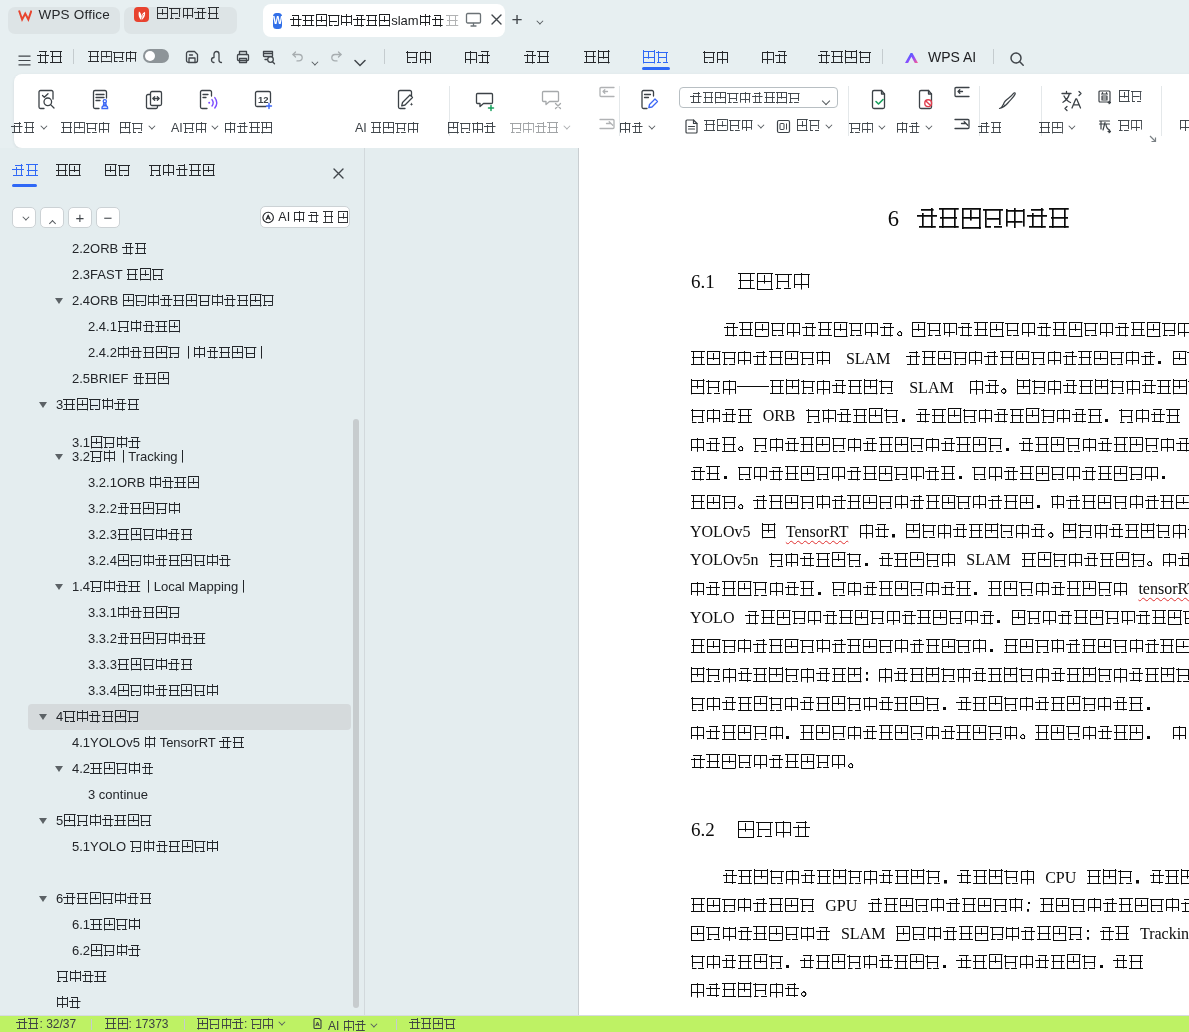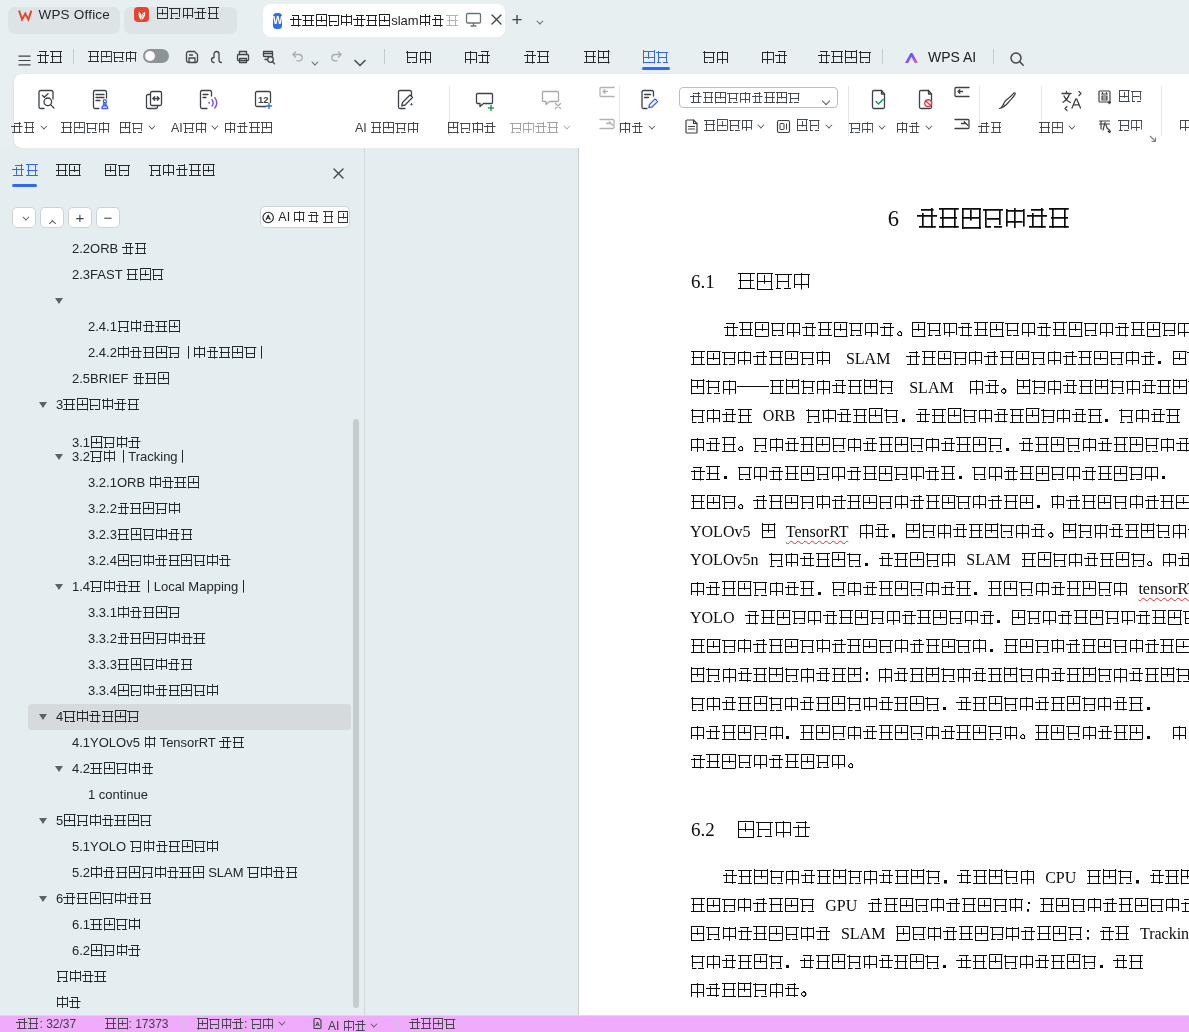--- a/index.html
+++ b/index.html
@@ -67,21 +67,21 @@
 .page{position:absolute;left:578px;top:0;width:800px;height:867px;background:#fff;border-left:1px solid #c9ced1}
 .dl{position:absolute;height:28px;line-height:28px;font-family:"Liberation Serif",serif;font-size:16px;color:#0b0b0b;white-space:nowrap}
 .dl .en{margin:0 6px}
 .dl .enw{margin:0 11px}
 .dl .en:first-child{margin-left:0}
 .h1{position:absolute;left:0;top:56px;width:800px;text-align:center;font-family:"Liberation Serif",serif;font-size:22.5px;color:#0b0b0b;height:29px;line-height:29px}
 .h2{position:absolute;font-family:"Liberation Serif",serif;font-size:19px;color:#0b0b0b;height:26px;line-height:26px}
 .wavy{text-decoration:underline;text-decoration-style:wavy;text-decoration-color:#e03030;text-decoration-thickness:1px;text-underline-offset:3px}
 .sp12{display:inline-block;width:12px}
 
-.sbar{position:absolute;left:0;top:1015px;width:100%;height:17px;background:#f0abfc;border-top:1px solid #d6dcdf;font-size:12px;color:#3c4043}
+.sbar{position:absolute;left:0;top:1015px;width:100%;height:17px;background:#bef264;border-top:1px solid #d6dcdf;font-size:12px;color:#3c4043}
 .si{position:absolute;top:1px;height:15px;line-height:15px;white-space:nowrap}
 .sdiv{position:absolute;top:3px;width:1px;height:11px;background:#c5cccf}
 </style></head>
 <body>
 <div class="tbar">
   <div class="tab" style="left:8px;width:112px">
       <svg class="" width="21" height="16" viewBox="0 0 21 16" fill="none">
         <path d="M1.5 1.5 6 14.5 10.5 6 15 14.5 19.5 1.5" stroke="#e8442e" stroke-width="2.9" fill="none" stroke-linejoin="miter"></path>
       </svg>
       <span style="margin-left:6px;font-size:13.5px;letter-spacing:.2px">WPS Office</span>
@@ -416,20 +416,21 @@
         <span class="en">AI</span>
         <i class="k k2"></i>
         <i class="k k4"></i>
         <i class="k k1"></i>
         <i class="k k3"></i>
       </div>
     <div class="hl"></div>
 <div class="tr" style="left:72px;top:88px"><span class="en">2.2</span><span class="en">ORB </span><i class="k k4"></i><i class="k k1"></i></div>
 <div class="tr" style="left:72px;top:114px"><span class="en">2.3</span><span class="en">FAST </span><i class="k k1"></i><i class="k k3"></i><i class="k k5"></i></div>
 <span class="tri" style="left:55px;top:150px"></span>
+      <div class="tr" style="left:72px;top:140px"><span class="en">2.4</span><span class="en">ORB </span><i class="k k3"></i><i class="k k5"></i><i class="k k2"></i><i class="k k4"></i><i class="k k1"></i><i class="k k3"></i><i class="k k5"></i><i class="k k2"></i><i class="k k4"></i><i class="k k1"></i><i class="k k3"></i><i class="k k5"></i></div>
 <div class="tr" style="left:88px;top:166px"><span class="en">2.4.1</span><i class="k k5"></i><i class="k k2"></i><i class="k k4"></i><i class="k k1"></i><i class="k k3"></i></div>
 <div class="tr" style="left:88px;top:192px"><span class="en">2.4.2</span><i class="k k2"></i><i class="k k4"></i><i class="k k1"></i><i class="k k3"></i><i class="k k5"></i><i class="q pl"></i><i class="k k2"></i><i class="k k4"></i><i class="k k1"></i><i class="k k3"></i><i class="k k5"></i><i class="q pr"></i></div>
 <div class="tr" style="left:72px;top:218px"><span class="en">2.5</span><span class="en">BRIEF </span><i class="k k4"></i><i class="k k1"></i><i class="k k3"></i></div>
 <span class="tri" style="left:39px;top:254px"></span>
       <div class="tr" style="left:56px;top:244px"><span class="en">3</span><i class="k k1"></i><i class="k k3"></i><i class="k k5"></i><i class="k k2"></i><i class="k k4"></i><i class="k k1"></i></div>
 <div class="tr" style="left:72px;top:282px"><span class="en">3.1</span><i class="k k3"></i><i class="k k5"></i><i class="k k2"></i><i class="k k4"></i></div>
 <span class="tri" style="left:55px;top:306px"></span>
       <div class="tr" style="left:72px;top:296px"><span class="en">3.2</span><i class="k k5"></i><i class="k k2"></i><i class="q pl"></i><span class="en">Tracking</span><i class="q pr"></i></div>
 <div class="tr" style="left:88px;top:322px"><span class="en">3.2.1</span><span class="en">ORB </span><i class="k k2"></i><i class="k k4"></i><i class="k k1"></i><i class="k k3"></i></div>
 <div class="tr" style="left:88px;top:348px"><span class="en">3.2.2</span><i class="k k4"></i><i class="k k1"></i><i class="k k3"></i><i class="k k5"></i><i class="k k2"></i></div>
@@ -439,25 +440,24 @@
       <div class="tr" style="left:72px;top:426px"><span class="en">1.4</span><i class="k k5"></i><i class="k k2"></i><i class="k k4"></i><i class="k k1"></i><i class="q pl"></i><span class="en">Local Mapping</span><i class="q pr"></i></div>
 <div class="tr" style="left:88px;top:452px"><span class="en">3.3.1</span><i class="k k2"></i><i class="k k4"></i><i class="k k1"></i><i class="k k3"></i><i class="k k5"></i></div>
 <div class="tr" style="left:88px;top:478px"><span class="en">3.3.2</span><i class="k k4"></i><i class="k k1"></i><i class="k k3"></i><i class="k k5"></i><i class="k k2"></i><i class="k k4"></i><i class="k k1"></i></div>
 <div class="tr" style="left:88px;top:504px"><span class="en">3.3.3</span><i class="k k1"></i><i class="k k3"></i><i class="k k5"></i><i class="k k2"></i><i class="k k4"></i><i class="k k1"></i></div>
 <div class="tr" style="left:88px;top:530px"><span class="en">3.3.4</span><i class="k k3"></i><i class="k k5"></i><i class="k k2"></i><i class="k k4"></i><i class="k k1"></i><i class="k k3"></i><i class="k k5"></i><i class="k k2"></i></div>
 <span class="tri" style="left:39px;top:566px"></span>
       <div class="tr" style="left:56px;top:556px"><span class="en">4</span><i class="k k5"></i><i class="k k2"></i><i class="k k4"></i><i class="k k1"></i><i class="k k3"></i><i class="k k5"></i></div>
 <div class="tr" style="left:72px;top:582px"><span class="en">4.1</span><span class="en">YOLOv5 </span><i class="k k2"></i><span class="en"> TensorRT </span><i class="k k4"></i><i class="k k1"></i></div>
 <span class="tri" style="left:55px;top:618px"></span>
       <div class="tr" style="left:72px;top:608px"><span class="en">4.2</span><i class="k k1"></i><i class="k k3"></i><i class="k k5"></i><i class="k k2"></i><i class="k k4"></i></div>
-<div class="tr" style="left:88px;top:634px"><span class="en">1 continue</span></div>
+<div class="tr" style="left:88px;top:634px"><span class="en">3 continue</span></div>
 <span class="tri" style="left:39px;top:670px"></span>
       <div class="tr" style="left:56px;top:660px"><span class="en">5</span><i class="k k3"></i><i class="k k5"></i><i class="k k2"></i><i class="k k4"></i><i class="k k1"></i><i class="k k3"></i><i class="k k5"></i></div>
 <div class="tr" style="left:72px;top:686px"><span class="en">5.1</span><span class="en">YOLO </span><i class="k k5"></i><i class="k k2"></i><i class="k k4"></i><i class="k k1"></i><i class="k k3"></i><i class="k k5"></i><i class="k k2"></i></div>
-<div class="tr" style="left:72px;top:712px"><span class="en">5.2</span><i class="k k2"></i><i class="k k4"></i><i class="k k1"></i><i class="k k3"></i><i class="k k5"></i><i class="k k2"></i><i class="k k4"></i><i class="k k1"></i><i class="k k3"></i><span class="en"> SLAM </span><i class="k k5"></i><i class="k k2"></i><i class="k k4"></i><i class="k k1"></i></div>
 <span class="tri" style="left:39px;top:748px"></span>
       <div class="tr" style="left:56px;top:738px"><span class="en">6</span><i class="k k4"></i><i class="k k1"></i><i class="k k3"></i><i class="k k5"></i><i class="k k2"></i><i class="k k4"></i><i class="k k1"></i></div>
 <div class="tr" style="left:72px;top:764px"><span class="en">6.1</span><i class="k k1"></i><i class="k k3"></i><i class="k k5"></i><i class="k k2"></i></div>
 <div class="tr" style="left:72px;top:790px"><span class="en">6.2</span><i class="k k3"></i><i class="k k5"></i><i class="k k2"></i><i class="k k4"></i></div>
 <div class="tr" style="left:56px;top:816px"><i class="k k5"></i><i class="k k2"></i><i class="k k4"></i><i class="k k1"></i></div>
 <div class="tr" style="left:56px;top:842px"><i class="k k2"></i><i class="k k4"></i></div>
     <div class="sb"></div>
   </div>
   <div class="page">
     <div class="h1"><span class="en">6</span><span style="display:inline-block;width:17px"></span><i class="k k4"></i><i class="k k1"></i><i class="k k3"></i><i class="k k5"></i><i class="k k2"></i><i class="k k4"></i><i class="k k1"></i></div>

